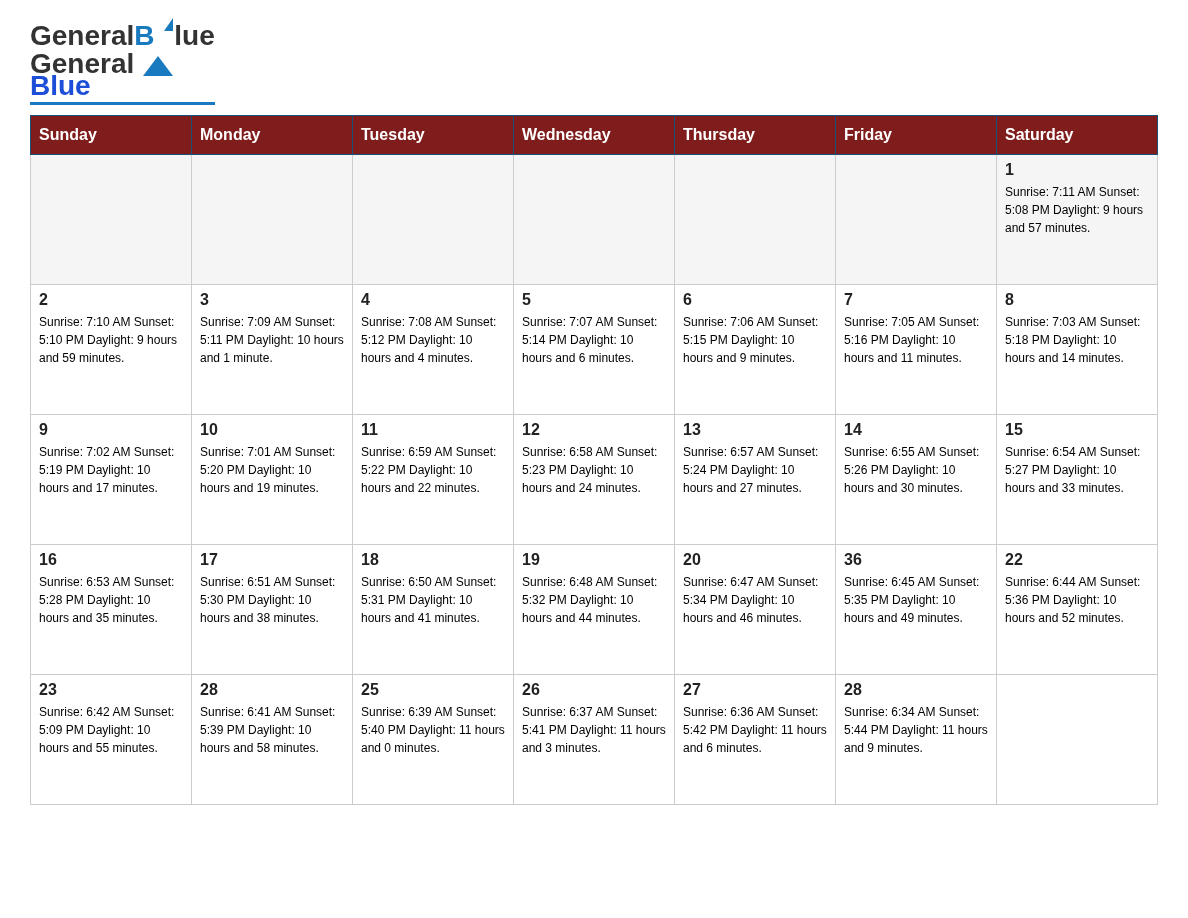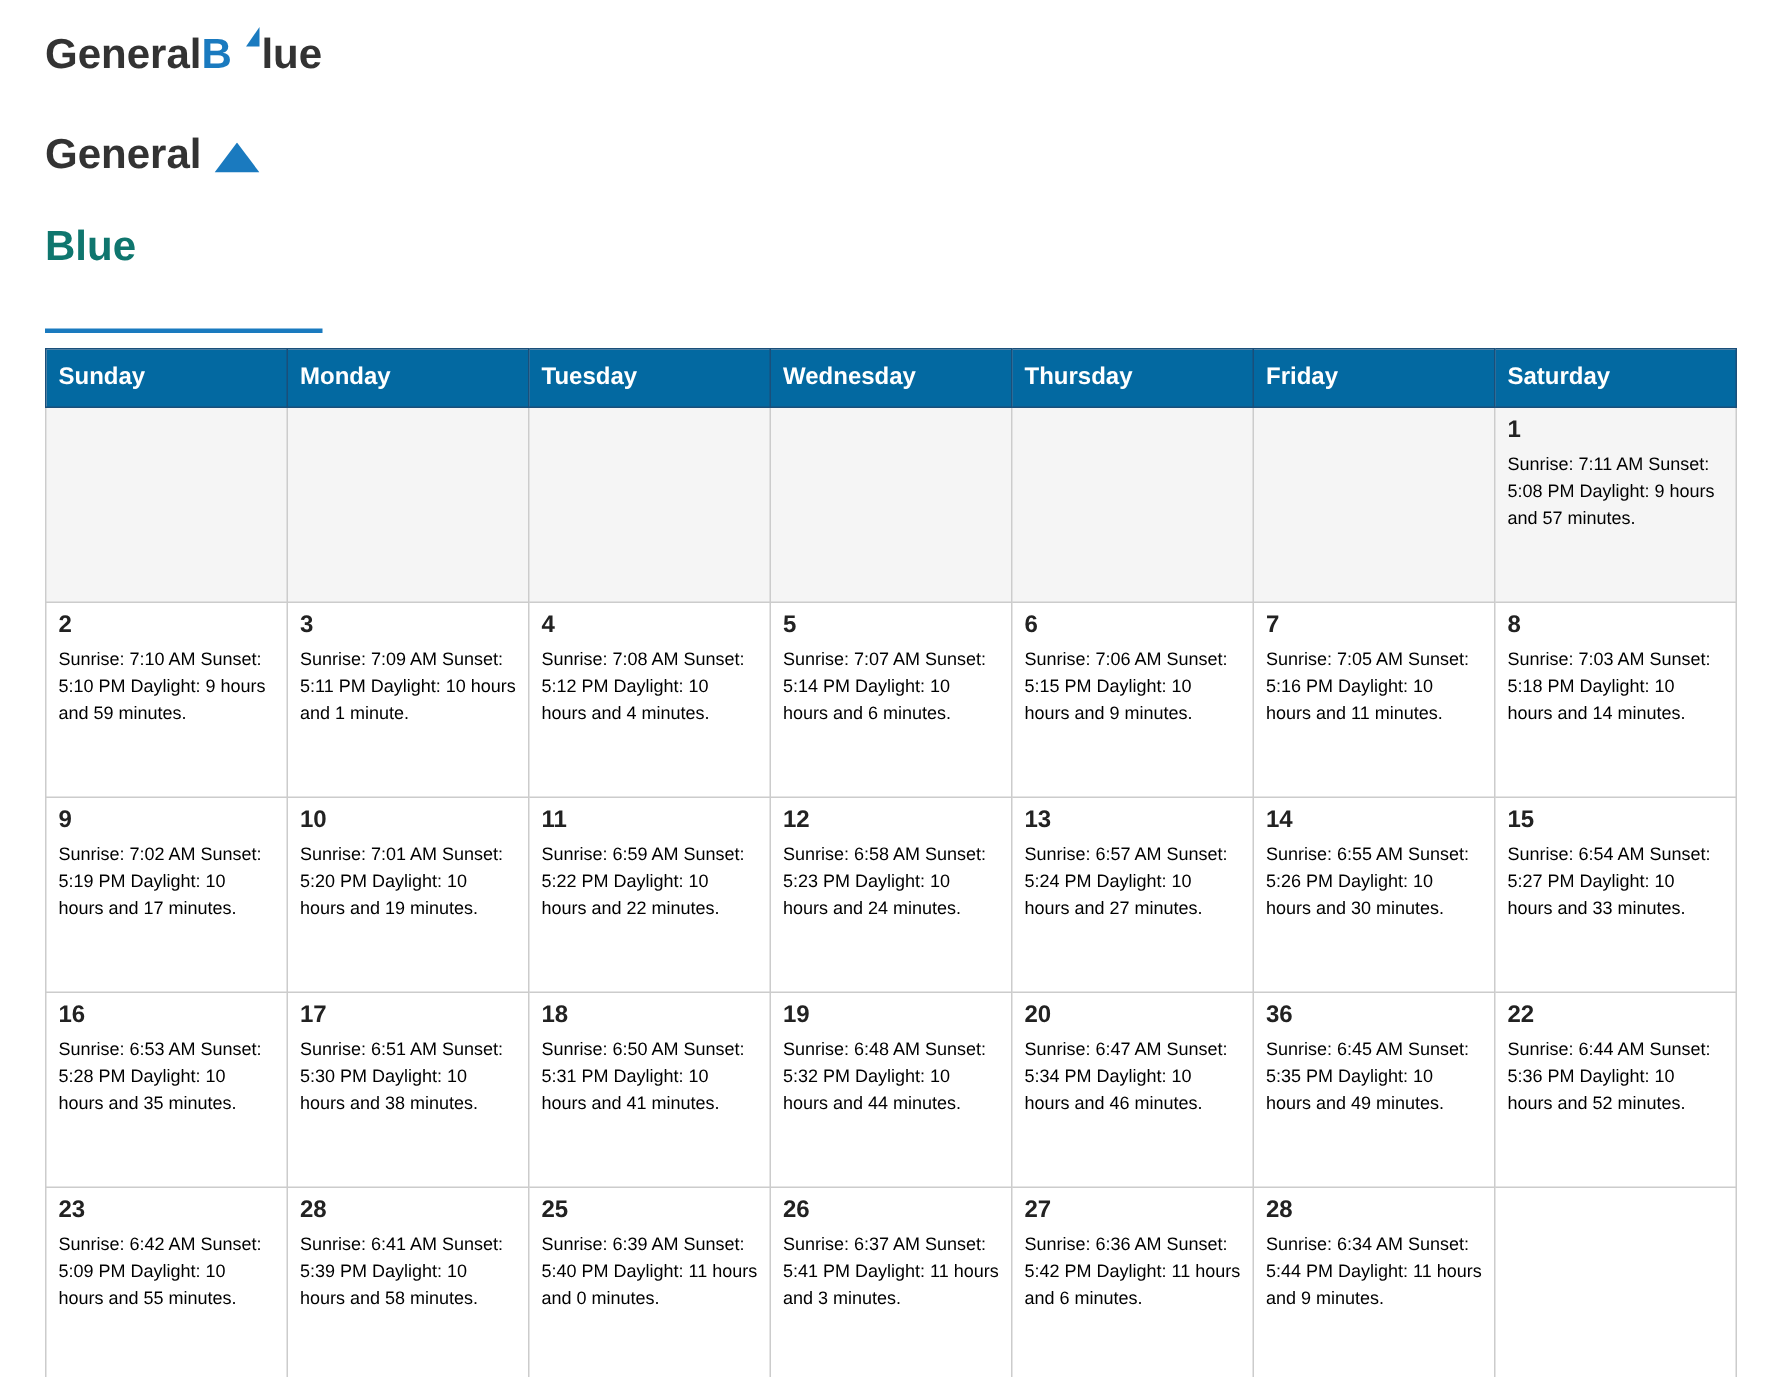--- a/index.html
+++ b/index.html
@@ -13,21 +13,20 @@
     .header {
       display: flex;
       justify-content: space-between;
       align-items: flex-start;
       margin-bottom: 10px;
     }
     .logo {
       display: flex;
       flex-direction: column;
       align-items: flex-start;
-      gap: 39px;
     }
     .logo-text {
       font-size: 28px;
       font-weight: bold;
       color: #333;
     }
     .title-block {
       text-align: right;
     }
     .title-block h1 {
@@ -41,21 +40,21 @@
       font-weight: normal;
       color: #444;
       margin-top: 4px;
     }
     .calendar {
       width: 100%;
       border-collapse: collapse;
       margin-top: 10px;
     }
     .calendar thead th {
-      background: #0369a1;
+      background: #7f1d1d;
       color: #fff;
       font-size: 16px;
       font-weight: bold;
       padding: 10px 8px;
       text-align: left;
       border: 1px solid #1a4f7a;
     }
     .calendar tbody td {
       vertical-align: top;
       border: 1px solid #ccc;
@@ -98,21 +97,21 @@
       </span>
     </div>
     <div style="font-size:28px; font-weight:bold; margin-top:-4px;">
       <span style="color:#333;">General</span>
       <span style="position:relative; display:inline-block; margin-left:0;">
         <svg width="30" height="20" style="vertical-align:middle; margin-left:1px;" viewBox="0 0 30 20">
           <polygon points="0,20 15,0 30,20" fill="#1a7abf"></polygon>
         </svg>
       </span>
     </div>
-    <div style="color:#0f766e; font-size:28px; font-weight:bold; line-height:1; margin-top:-8px;">Blue</div>
+    <div style="color:#1d4ed8; font-size:28px; font-weight:bold; line-height:1; margin-top:-8px;">Blue</div>
     <div style="height:3px; background:#1a7abf; width:100%; margin-top:2px;"></div>
   </div>
   <div class="title-block">
     <h1></h1>
     <h2></h2>
   </div>
 </div>
 
 <table class="calendar">
   <thead>

